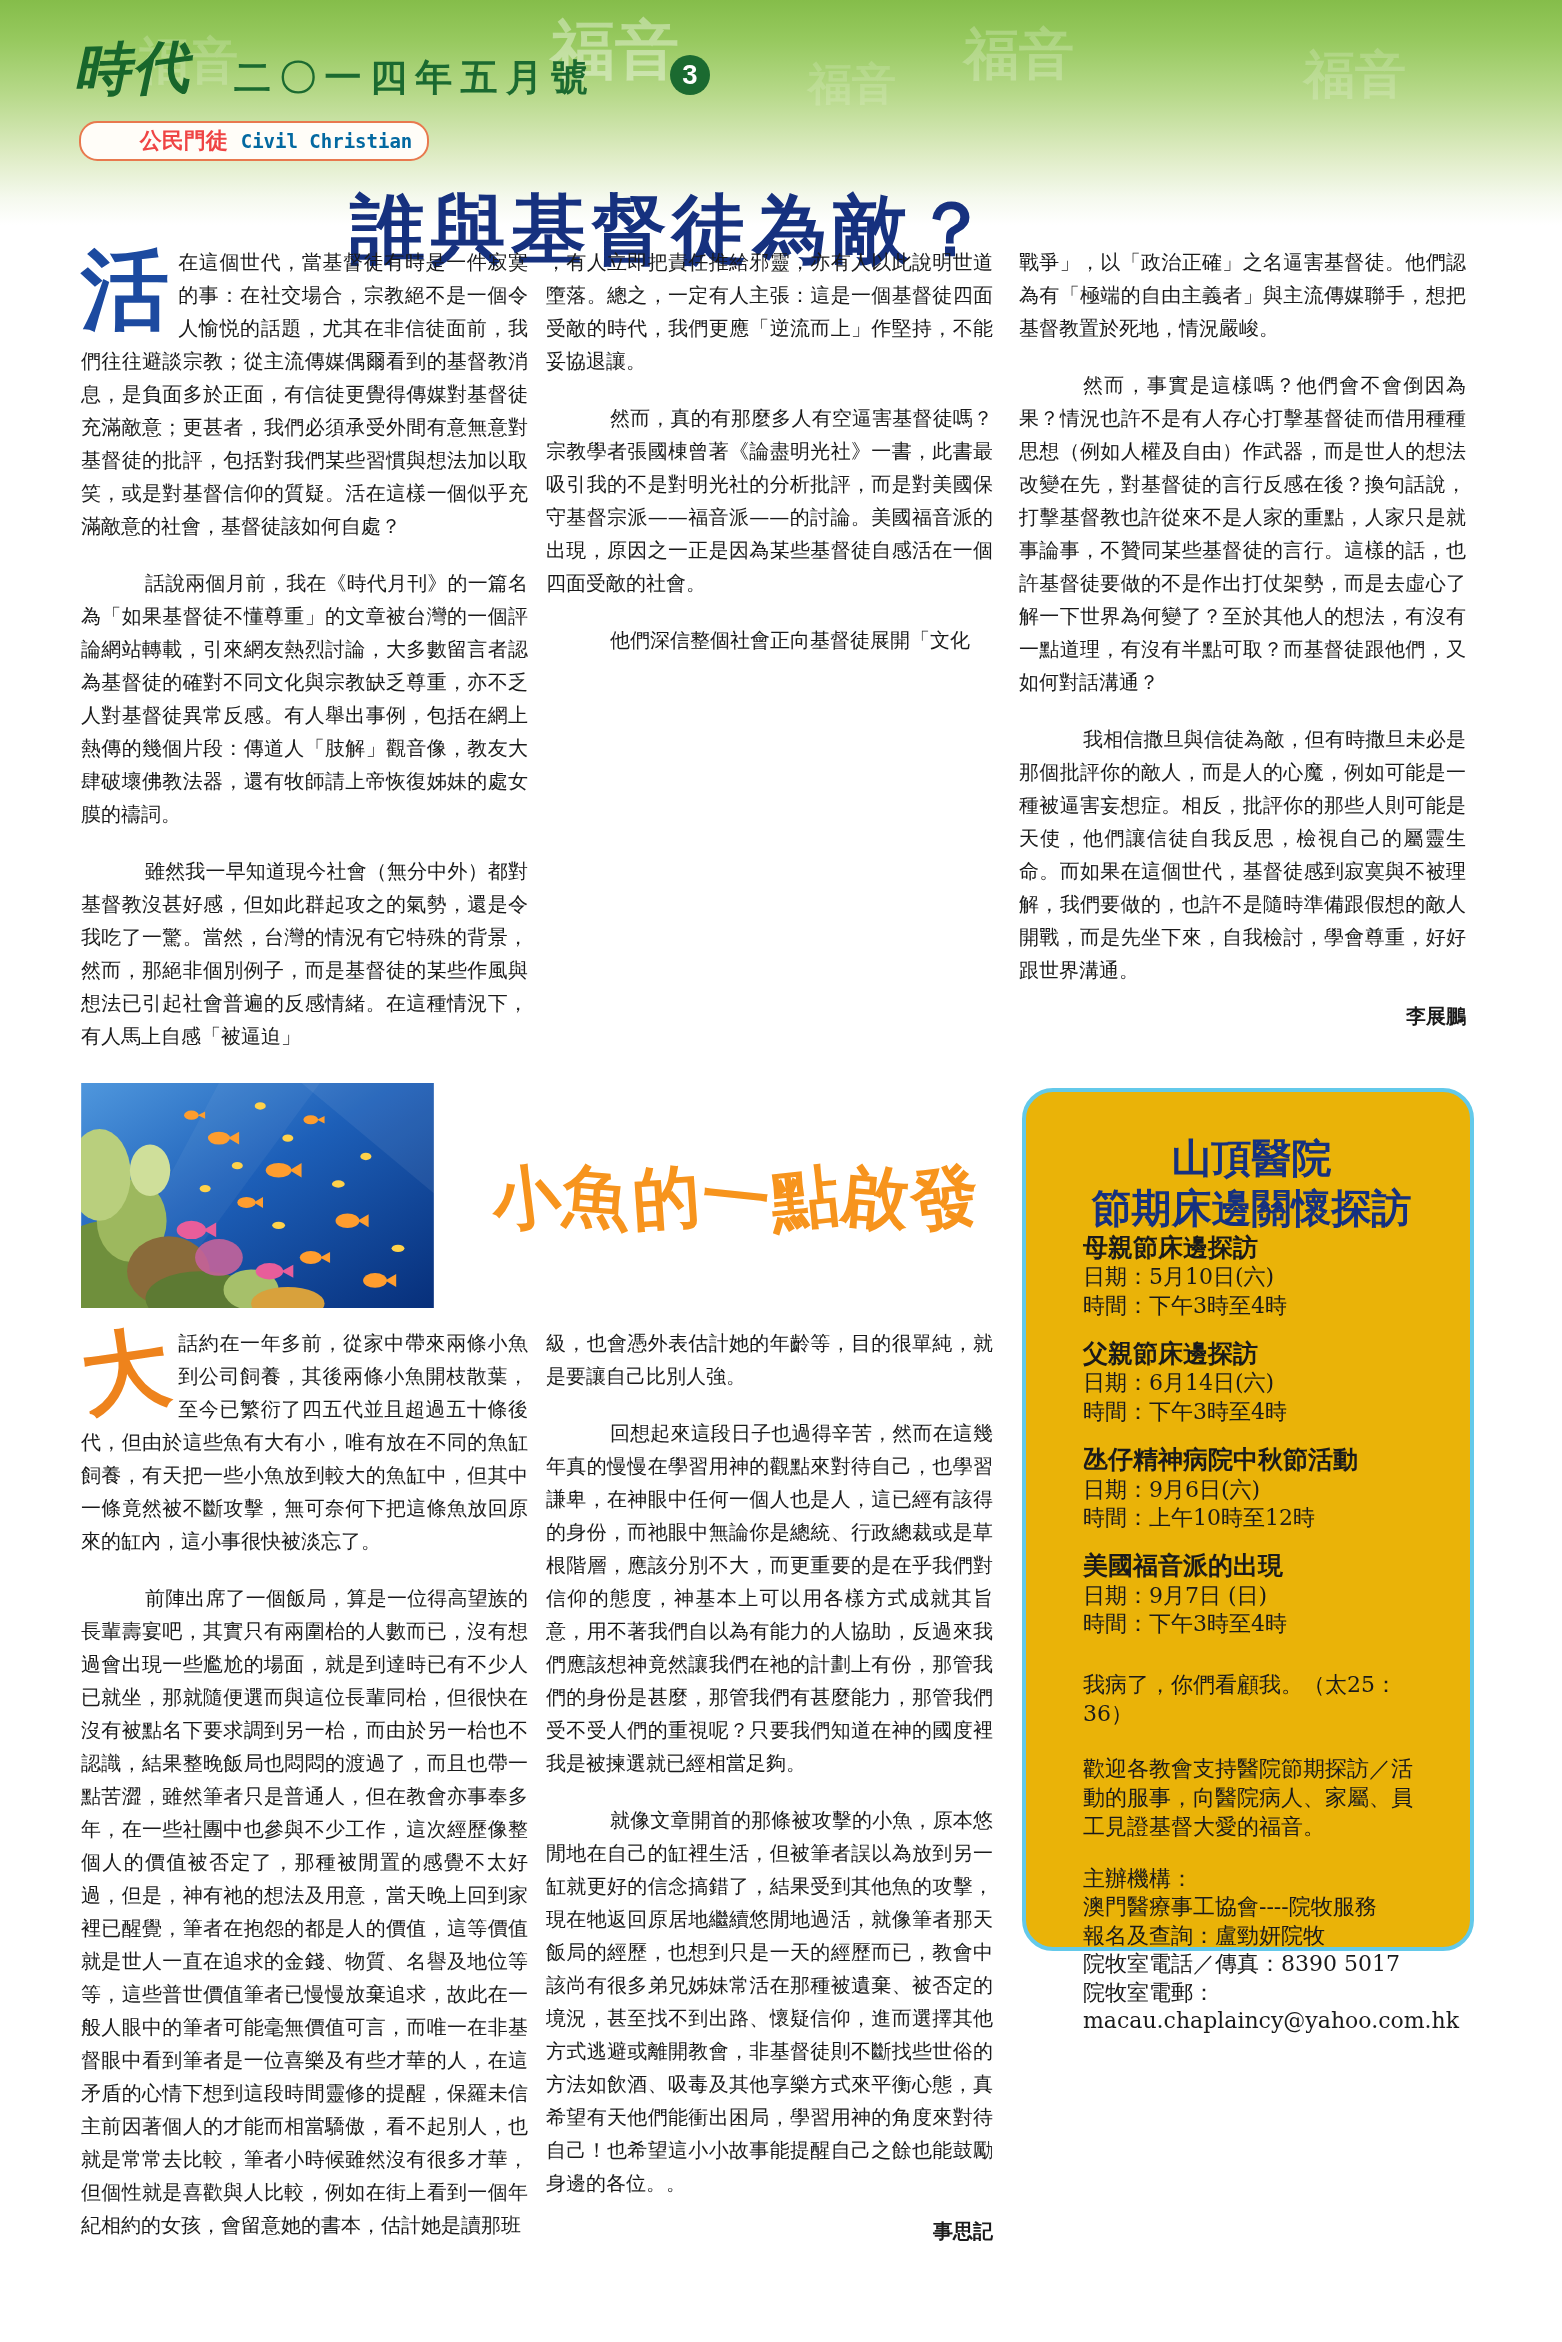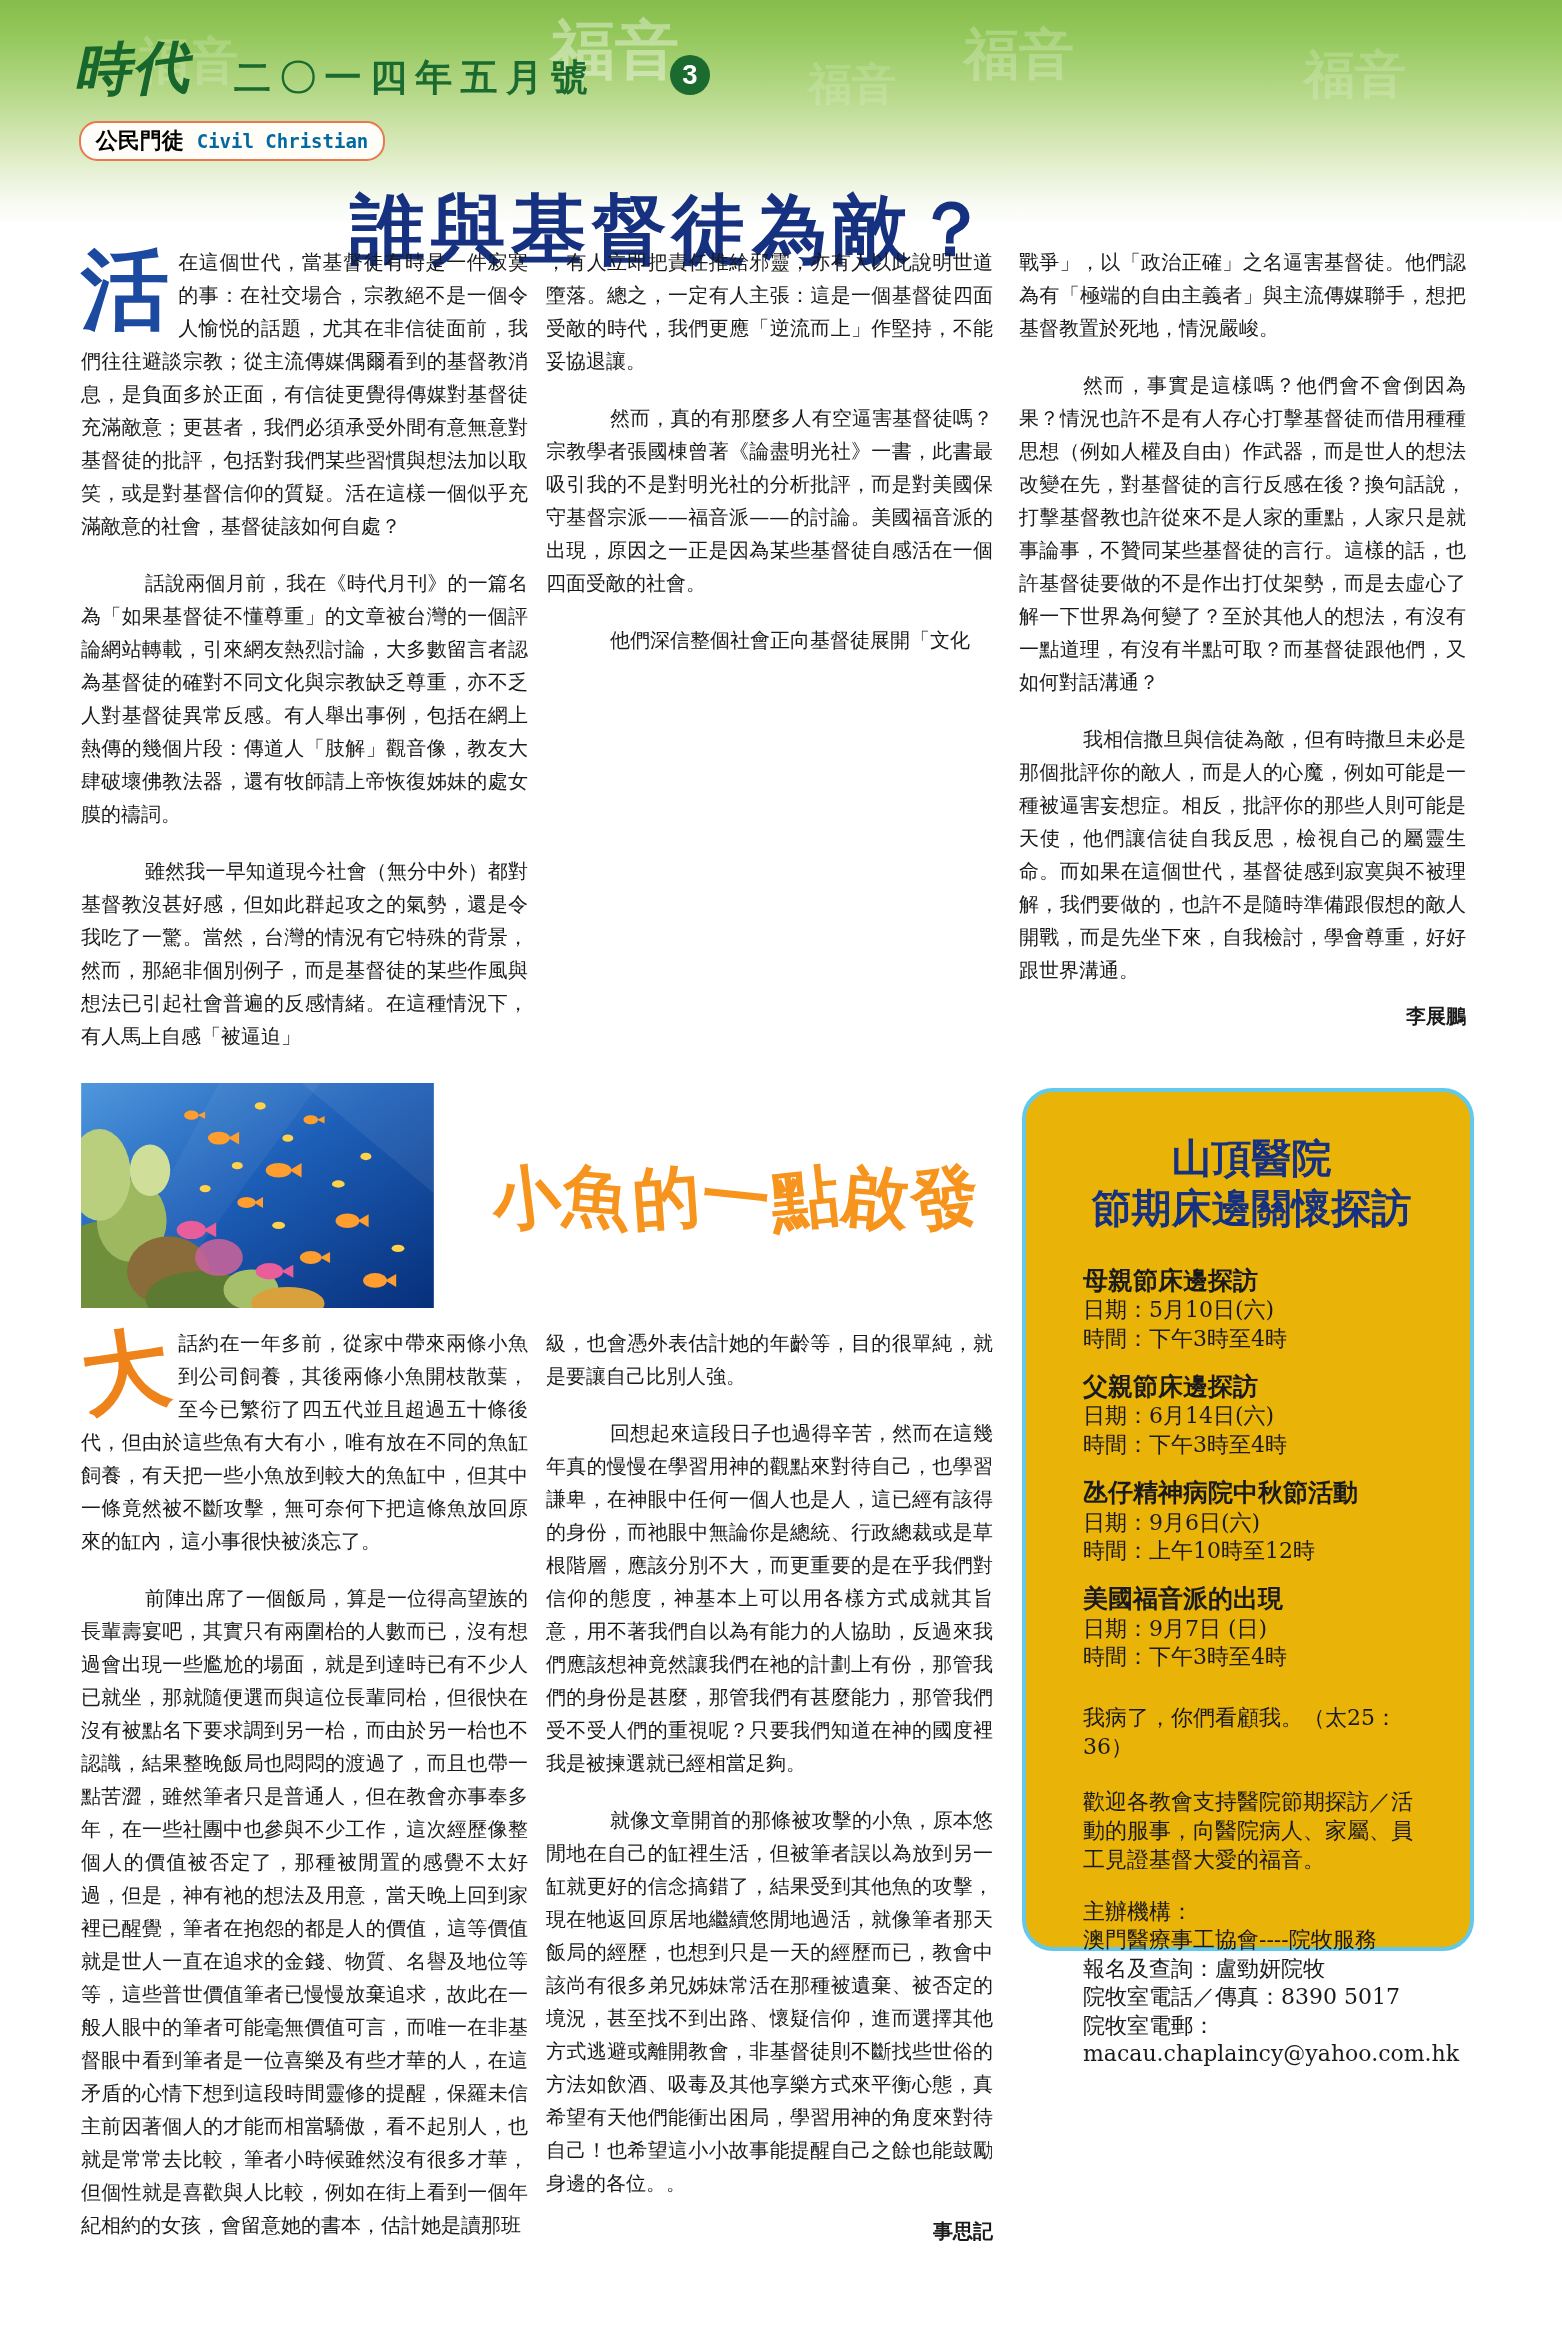--- a/index.html
+++ b/index.html
@@ -15,21 +15,21 @@
     font-family:"DejaVu Serif",serif;font-weight:bold;font-style:italic;color:#17662b;
     transform:rotate(-2deg);letter-spacing:1.8px;}
   .issue{position:absolute;left:234px;top:53px;font-size:37px;font-weight:bold;
     font-family:"Liberation Sans","DejaVu Sans",sans-serif;color:#1b6a30;letter-spacing:8.3px;}
   .page-num{position:absolute;left:670px;top:55px;width:40px;height:40px;border-radius:50%;
     background:#1b6a30;color:#fff;font-family:"Liberation Sans",sans-serif;font-weight:bold;
     font-size:27.5px;display:flex;align-items:center;justify-content:center;}
   .channel-badge{position:absolute;left:79px;top:121px;border:2.8px solid #e8794e;border-radius:18.4px;
     background:#fffdf8;padding:2.8px 14.7px 3.7px 14.7px;display:inline-flex;align-items:baseline;gap:13px;}
   .channel-zh{font-family:"Liberation Sans","DejaVu Sans",sans-serif;font-weight:bold;
-    font-size:22px;color:#000000;}
+    font-size:22px;color:#ef4444;margin-left:44px;}
   .channel-en{font-family:"DejaVu Sans Mono","Liberation Mono",monospace;font-weight:bold;
     font-size:19px;color:#0369a1;}
   .main-title{position:absolute;left:0;top:130px;width:1344px;text-align:center;
     font-family:"Liberation Sans","DejaVu Sans",sans-serif;font-weight:bold;
     font-size:75px;color:#16317f;letter-spacing:5.5px;}
   
   .col{position:absolute;width:447px;text-align:justify;}
   .col p{margin:0 0 24px 0;font-size:20px;line-height:33px;}
   .col p.indent{text-indent:3.2em;}
   .col p.noindent{text-indent:0;}
@@ -44,21 +44,21 @@
   .fish-title{position:absolute;left:452px;top:1153px;width:569px;text-align:center;
     font-family:"Liberation Sans","DejaVu Sans",sans-serif;font-weight:bold;font-size:68px;
     color:#f7941d;letter-spacing:1.8px;}
   .fish-title .ch{display:inline-block;}
   
   .sidebar{position:absolute;left:1022px;top:1088px;width:452px;height:863px;
     border:4.6px solid #63c9ea;border-radius:31px;background:#eab308;box-sizing:border-box;
     padding:35px 37px 0 57px;}
   .sb-title{font-family:"Liberation Sans","DejaVu Sans",sans-serif;font-weight:bold;
     font-size:40px;line-height:50px;color:#16317f;text-align:center;margin:5.5px 0 0 -13px;}
-  .sb-events{margin-top:33px;}
+  .sb-events{}
   .sb-event{margin-bottom:18.4px;}
   .sb-event-name{font-size:25px;font-weight:bold;line-height:29px;margin-bottom:1.8px;}
   .sb-line{font-size:22px;line-height:28.5px;}
   .sb-verse{margin-top:31px;font-size:22px;line-height:29px;}
   .sb-note{margin-top:26px;font-size:22px;line-height:29px;}
   .sb-org{margin-top:24px;font-size:22px;line-height:28.5px;}
 </style>
 </head>
 <body>
 

